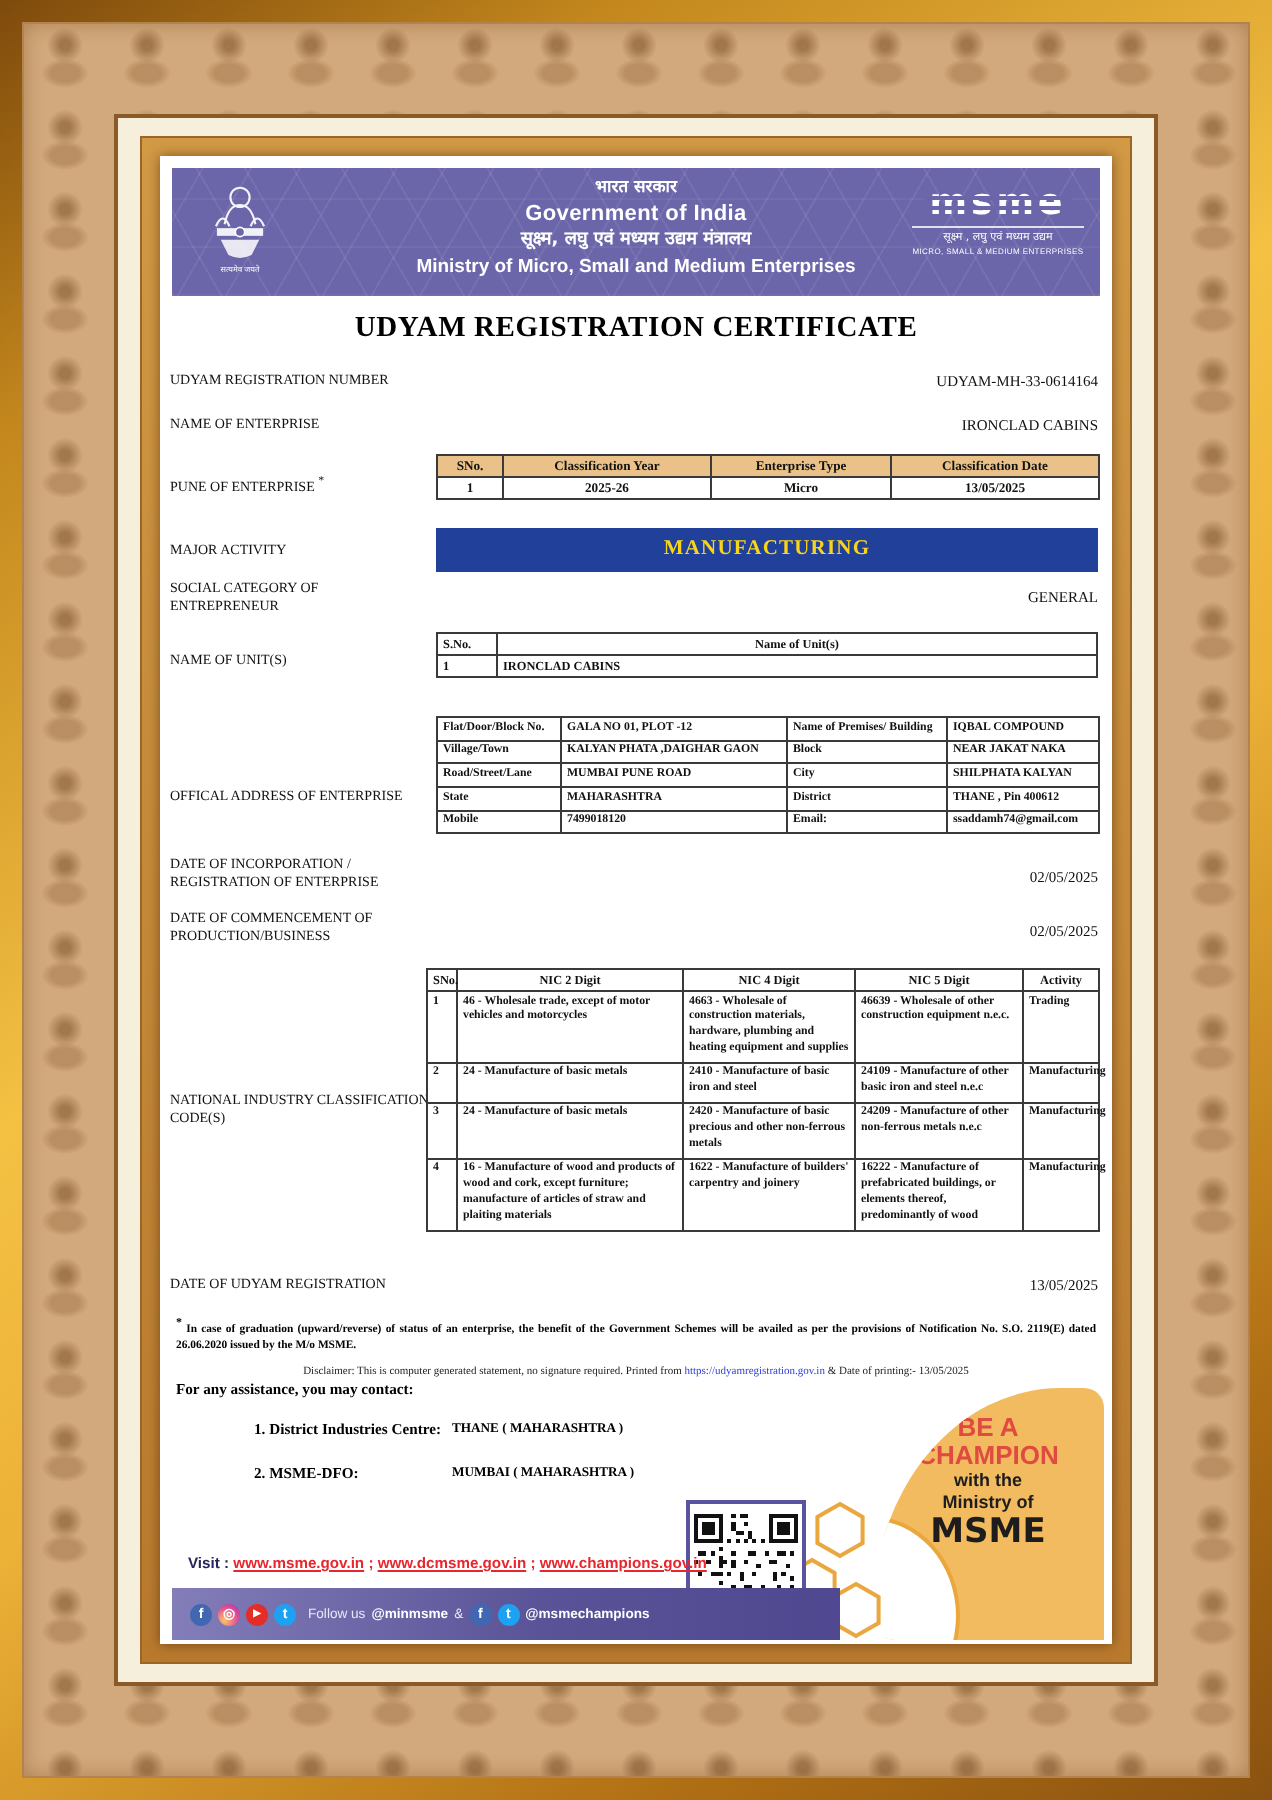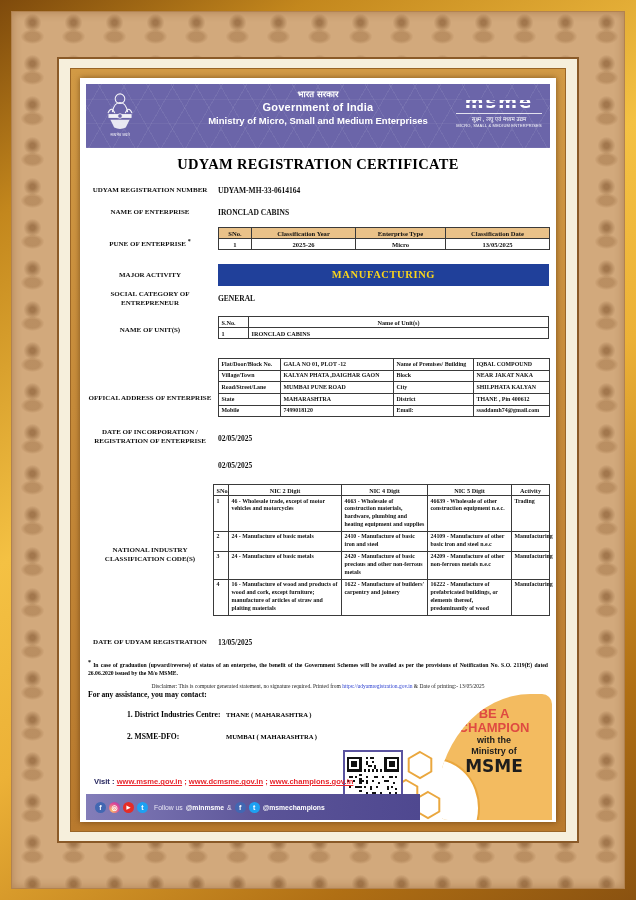--- a/index.html
+++ b/index.html
@@ -38,22 +38,22 @@
   .logo-word{position:relative;font-family:"DejaVu Sans",sans-serif;font-weight:800;font-size:18px;line-height:20px;letter-spacing:2px;color:#fff;}
   .logo-word i{position:absolute;left:6px;right:6px;height:1.5px;background:#6b65a9;}
   .logo-word i.l1{top:6px;} .logo-word i.l2{top:11px;}
   .logo-hi{font-size:5.5px;line-height:8px;border-top:1px solid rgba(255,255,255,.8);margin-top:1px;padding-top:1px;}
   .logo-en{font-size:4px;line-height:6px;letter-spacing:.2px;}
 
   
   .title{position:absolute;top:78px;left:0;width:100%;text-align:center;font-weight:bold;font-size:14.5px;letter-spacing:.3px;color:#000;}
 
   
-  .lbl{position:absolute;left:5px;width:130px;text-align:center;font-weight:bold;font-size:7px;line-height:1.3;color:#111;}
-  .val{position:absolute;left:138px;width:331px;text-align:left;font-weight:bold;font-size:7.5px;color:#111;}
+  .lbl{position:absolute;left:5px;width:130px;text-align:left;font-weight:normal;font-size:7px;line-height:1.3;color:#111;}
+  .val{position:absolute;left:138px;width:331px;text-align:right;font-weight:normal;font-size:7.5px;color:#111;}
   sup.star{font-size:6px;}
 
   
   table.tbl{position:absolute;left:138px;width:331px;border-collapse:collapse;table-layout:fixed;background:#fff;}
   table.tbl th,table.tbl td{border:1px solid #3a3a3a;padding:1.5px 2.5px;color:#111;}
   .type-tbl th{background:#eac289;font-size:6.6px;font-weight:bold;text-align:center;}
   .type-tbl td{font-size:6.6px;font-weight:bold;text-align:center;}
   .units-tbl th{font-size:6.2px;font-weight:bold;text-align:center;}
   .units-tbl td{font-size:6.2px;font-weight:bold;text-align:left;}
   .addr-tbl td{font-size:5.9px;font-weight:bold;text-align:left;line-height:1.3;word-wrap:break-word;}
@@ -129,20 +129,21 @@
         <path d="M23.5 24 Q27 16 30.5 24"></path>
       </g>
       <rect x="6" y="25" width="24" height="4" fill="#ffffff" opacity="0.9"></rect>
       <circle cx="18" cy="27" r="2.4" fill="#6b65a9" stroke="#ffffff" stroke-width="0.8"></circle>
       <path d="M8 31 L28 31 L24 39 Q18 42 12 39 Z" fill="#ffffff" opacity="0.85"></path>
       <text x="18" y="48" text-anchor="middle" font-size="4.2" fill="#ffffff">सत्यमेव जयते</text>
     </svg>
     <div class="hdr-center">
       <div class="h-hi1 hi">भारत सरकार</div>
       <div class="h-en1">Government of India</div>
+      <div class="h-hi2 hi">सूक्ष्म, लघु एवं मध्यम उद्यम मंत्रालय</div>
       <div class="h-en2">Ministry of Micro, Small and Medium Enterprises</div>
     </div>
     <div class="logo">
       <div class="logo-word"><span>msme</span><i class="l1"></i><i class="l2"></i></div>
       <div class="logo-hi hi">सूक्ष्म , लघु एवं मध्यम उद्यम</div>
       <div class="logo-en">MICRO, SMALL &amp; MEDIUM ENTERPRISES</div>
     </div>
   </div>
 
   <div class="title">UDYAM REGISTRATION CERTIFICATE</div>
@@ -245,20 +246,21 @@
         <td>7499018120</td>
         <td>Email:</td>
         <td>ssaddamh74@gmail.com</td>
       </tr>
     </tbody>
   </table>
 
   <div class="lbl" style="top:350px">DATE OF INCORPORATION / REGISTRATION OF ENTERPRISE</div>
   <div class="val" style="top:356px">02/05/2025</div>
 
+  <div class="lbl" style="top:377px">DATE OF COMMENCEMENT OF PRODUCTION/BUSINESS</div>
   <div class="val" style="top:383px">02/05/2025</div>
 
   <div class="lbl" style="top:468px">NATIONAL INDUSTRY CLASSIFICATION CODE(S)</div>
   <table class="tbl nic-tbl" style="top:406px">
     <colgroup>
         <col style="width:15px">
         <col style="width:113px">
         <col style="width:86px">
         <col style="width:84px">
         <col style="width:38px">

